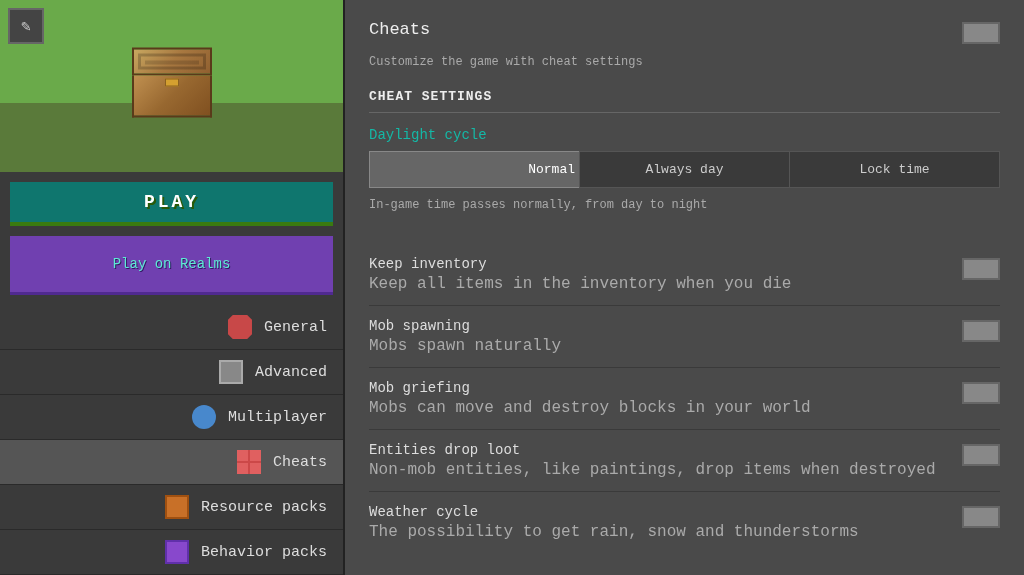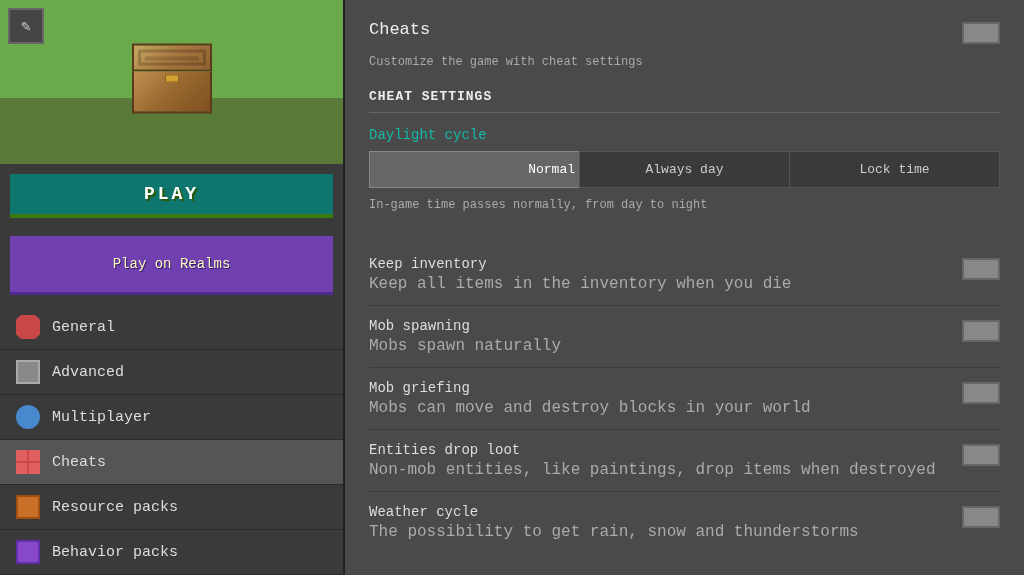--- a/index.html
+++ b/index.html
@@ -124,25 +124,25 @@
       font-weight: bold;
       letter-spacing: 3px;
       text-transform: uppercase;
       cursor: pointer;
       border-bottom: 4px solid #3a7a10;
       text-shadow: 2px 2px #2a5a08;
     }
 
     .play-realms-button {
       width: calc(100% - 20px);
-      margin: 8px 10px 10px 10px;
+      margin: 0 10px 10px 10px;
       padding: 20px;
       background: #7040b0;
       border: none;
-      color: #fef9c3;
+      color: #5eead4;
       font-family: 'Courier New', Courier, monospace;
       font-size: 14px;
       cursor: pointer;
       border-bottom: 3px solid #502a90;
       text-shadow: 1px 1px #301a60;
     }
 
     .nav-items {
       display: flex;
       flex-direction: column;
@@ -151,20 +151,21 @@
 
     .nav-item {
       display: flex;
       align-items: center;
       padding: 10px 16px;
       cursor: pointer;
       color: #ddd;
       font-size: 15px;
       gap: 12px;
       border-bottom: 1px solid #2a2a2a;
+      justify-content: flex-end;
     }
 
     .nav-item.active {
       background: #555;
     }
 
     .nav-icon {
       width: 24px;
       height: 24px;
       flex-shrink: 0;

